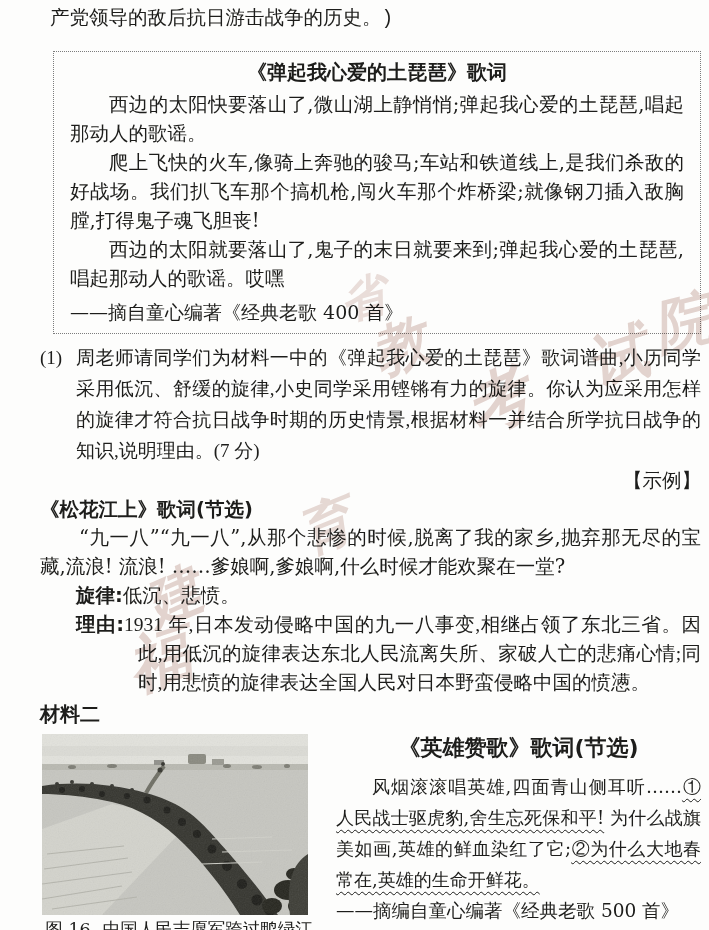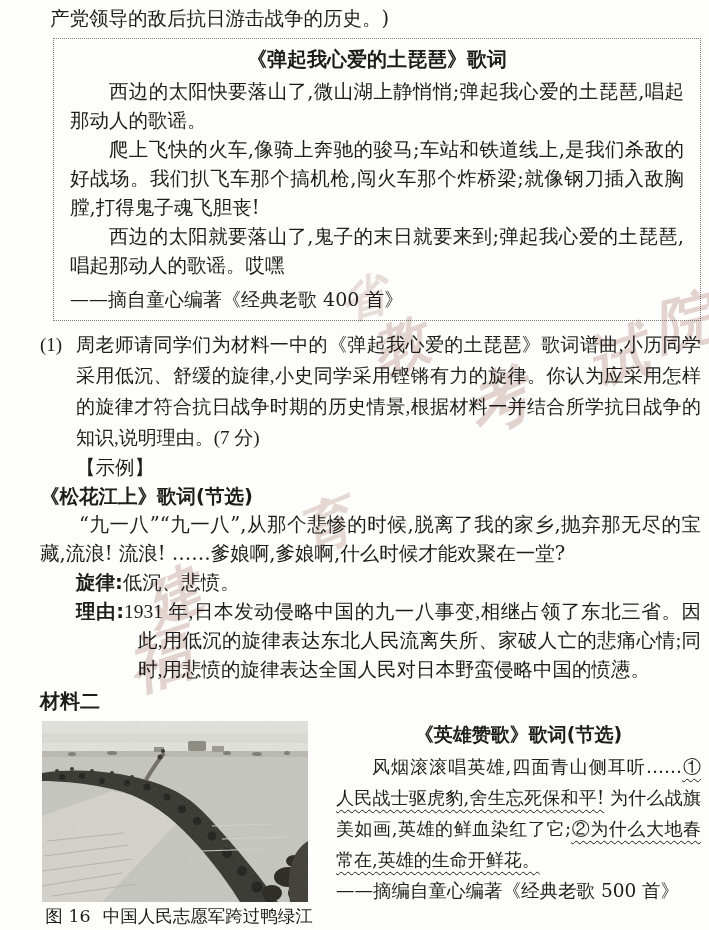--- a/index.html
+++ b/index.html
@@ -8,51 +8,51 @@
     position:relative; width:709px; height:930px; margin:0 auto;
     background:#fdfdfc; color:#1d1d1b; overflow:hidden;
     font-family:"DejaVu Serif", serif;
   }
   .content { position:relative; z-index:1; padding:6px 8px 0 40px; }
 
   .kai  { font-family:"DejaVu Serif", serif; }
   .song { font-family:"Liberation Serif", serif; }
   .hei  { font-family:"DejaVu Sans", sans-serif; font-weight:bold; }
 
-  .intro-line { font-size:19.5px; line-height:26px; margin-bottom:6px; padding-left:10px; }
+  .intro-line { font-size:19.5px; line-height:26px; margin-bottom:19px; padding-left:10px;font-family:Liberation Mono, monospace; }
 
   .mat1-box {
     border:1.5px dotted #7c7c7c; margin:0 0 8px 13px; padding:5px 16px 7px;
   }
   .mat1-title { text-align:center; font-size:20px; line-height:26px; margin:2px 0 5px; }
   .mat1-box p { font-size:19.5px; line-height:29px; text-indent:2em; text-align:justify; }
   .mat1-source { text-align:left; font-size:19px; line-height:28px; padding-right:6px; margin-top:5px; }
 
   .question-row { display:flex; font-size:19px; line-height:31px; }
   .question-num { width:36px; flex:0 0 36px; }
   .question-text { flex:1; text-align:justify; }
 
-  .example-label { margin-left:36px; font-size:19.5px; line-height:30px; }
+  .example-label { font-size:19.5px; line-height:30px;text-align:right; }
   .example-title { text-align:left; font-size:19.5px; line-height:27px; }
   .example-lyric { font-size:19.5px; line-height:29px; text-indent:2em; text-align:justify; }
   .melody-line { margin-left:36px; font-size:19.5px; line-height:29px; }
   .reason-line { margin-left:36px; font-size:19.5px; line-height:29px;
                  padding-left:62px; text-indent:-62px; text-align:justify; }
   .inline-label { font-size:19.5px; }
 
   .mat2-label { font-size:20px; line-height:28px; margin:3px 0 6px; }
 
   .mat2 { display:flex; gap:18px; }
   .figure-col { flex:0 0 278px; }
   .photo-wrap { width:266px; height:181px; margin-left:2px; }
   .figure-caption { text-align:center; font-size:17.5px; line-height:22px; margin-top:3px; white-space:nowrap; }
   .figure-caption .cap-label { margin-right:12px; }
 
   .hero-col { flex:1; padding-top:0; }
-  .hero-title { text-align:center; font-size:19px; line-height:27px; margin-bottom:3px; }
+  .hero-title { text-align:center; font-size:22px; line-height:27px; margin-bottom:10px; }
   .hero-lyric { font-size:18px; line-height:31px; text-indent:2em; text-align:justify; }
   .wavy { text-decoration-line:underline; text-decoration-style:wavy;
           text-decoration-thickness:1px; text-underline-offset:5px; }
   .hero-source { font-size:18.5px; line-height:28px; margin-top:2px; white-space:nowrap; }
 
   .bottom-note { font-size:19px; line-height:25px; margin:1px 0 0 22px; }
 
   .watermark { position:absolute; inset:0; z-index:2; pointer-events:none;
                mix-blend-mode:multiply; }
   .wm-char { position:absolute; font-family:"DejaVu Serif", serif; font-weight:bold;

